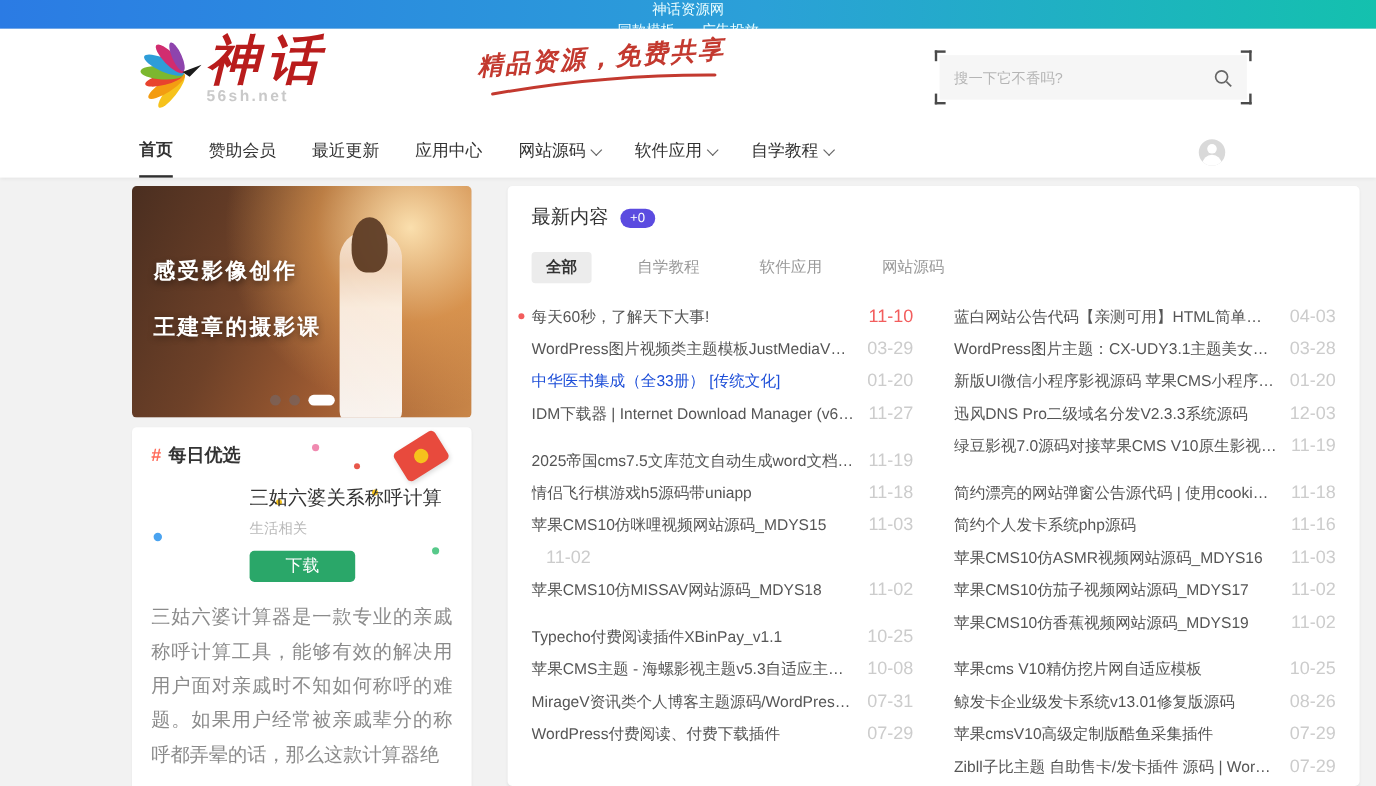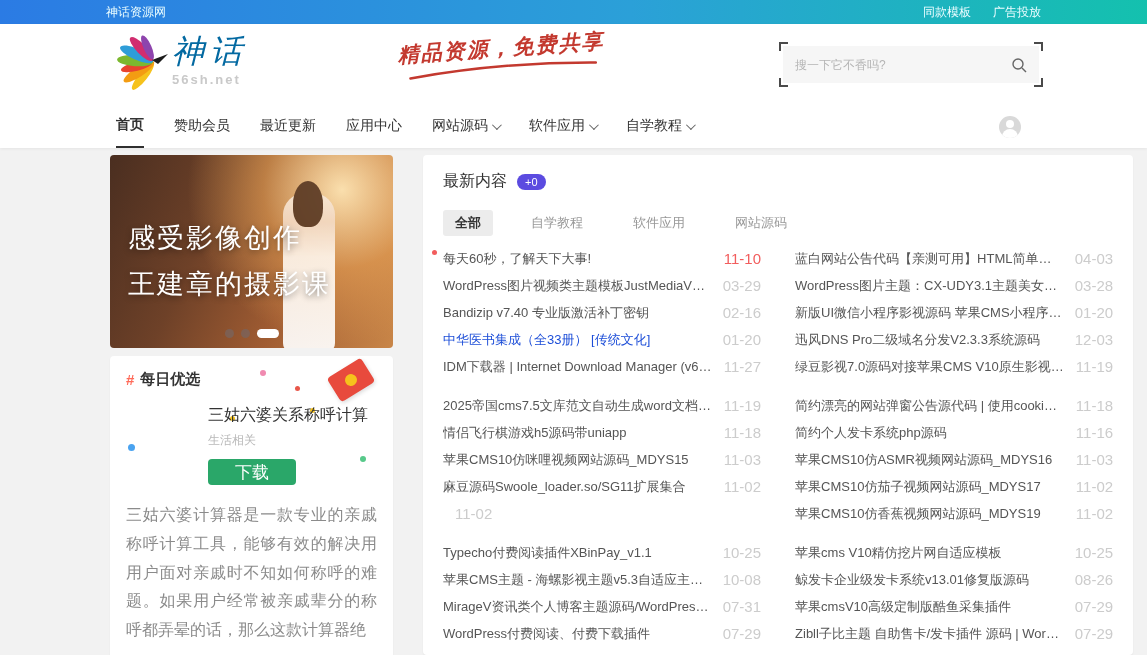--- a/index.html
+++ b/index.html
@@ -2,29 +2,29 @@
 <html><head>
 <meta charset="utf-8">
 <style>
   * { margin:0; padding:0; box-sizing:border-box; }
   body { font-family:"Liberation Sans","DejaVu Sans",sans-serif; background:#e9e9e9; }
   .page { position:relative; width:1147px; height:655px; overflow:hidden; background:#f2f2f2; margin:0 auto; }
   .shell { width:935px; margin:0 auto; position:relative; }
 
   
   .topbar { height:24px; background:linear-gradient(90deg,#2b7be4 0%,#2ba0d8 55%,#14c1ae 100%); color:#fff; font-size:12px; }
-  .topbar .shell { display:flex; justify-content:space-between; align-items:center; height:24px; }
+  .topbar .shell { display:flex; justify-content:space-between; align-items:center; height:24px;flex-direction:column; }
   .topbar-links { display:flex; gap:22px; }
   .topbar a, .topbar span { color:#eafdff; cursor:pointer; }
 
   
   .header { background:#fff; height:124px; position:relative; box-shadow:0 1px 3px rgba(0,0,0,.06); }
   .logo { position:absolute; left:0; top:8px; display:flex; align-items:flex-start; }
   .logo-text { margin-left:4px; }
-  .logo-title { font-family:"DejaVu Serif","Liberation Serif",serif; font-weight:normal; font-style:italic; font-size:32px; color:#0369a1; letter-spacing:6px; line-height:38px; }
+  .logo-title { font-family:"DejaVu Serif","Liberation Serif",serif; font-weight:bold; font-style:italic; font-size:44px; color:#b91c1c; letter-spacing:6px; line-height:38px; }
   .logo-domain { font-size:13px; font-weight:bold; color:#c9c9c9; letter-spacing:2px; margin-top:2px; }
   .slogan-wrap { position:absolute; left:292px; top:10px; transform:rotate(-4deg); text-align:center; }
   .slogan { font-family:"DejaVu Serif","Liberation Serif",serif; font-style:italic; font-weight:bold; font-size:21px; color:#c3392f; letter-spacing:2px; }
   .slogan-swoosh { display:block; margin:2px auto 0; }
 
   .search-box { position:absolute; right:2px; top:22px; width:256px; height:37px; background:#f6f6f6; display:flex; align-items:center; padding:0 12px; }
   .search-box input { flex:1; border:none; outline:none; background:transparent; font-size:12px; color:#555; }
   .search-box input::placeholder { color:#b5b5b5; }
   .corner { position:absolute; width:9px; height:9px; border:2px solid #4a4a4a; }
   .corner.tl { left:-4px; top:-4px;  border-right:none; border-bottom:none; }
@@ -49,53 +49,53 @@
 
   .card { background:#fff; border-radius:4px; box-shadow:0 1px 2px rgba(0,0,0,.05); }
 
   
   .carousel { position:relative; height:193px; border-radius:4px; overflow:hidden;
     background:
       radial-gradient(circle at 82% 18%, rgba(255,230,180,.95) 0%, rgba(240,170,90,.55) 28%, rgba(0,0,0,0) 55%),
       linear-gradient(115deg,#4a2e20 0%,#6e4128 35%,#a05c32 65%,#c98648 100%); }
   .carousel-figure { position:absolute; right:58px; top:38px; width:52px; height:160px; background:linear-gradient(#f8e8d8 0%,#f3d9c2 18%,#fdf4ea 40%,#fff 100%); border-radius:22px 22px 10px 10px; opacity:.92; }
   .carousel-figure::before { content:""; position:absolute; left:10px; top:-12px; width:30px; height:46px; border-radius:50% 50% 40% 40%; background:#5b3a24; }
-  .carousel-title { position:absolute; left:18px; top:60px; color:#fff; font-weight:normal; font-size:27px; letter-spacing:2px; line-height:46px; text-shadow:0 2px 6px rgba(0,0,0,.45); }
+  .carousel-title { position:absolute; left:18px; top:48px; color:#fff; font-weight:bold; font-size:18px; letter-spacing:2px; line-height:46px; text-shadow:0 2px 6px rgba(0,0,0,.45); }
   .dots { position:absolute; left:50%; transform:translateX(-50%); bottom:10px; display:flex; gap:7px; align-items:center; }
   .dot { width:9px; height:9px; border-radius:5px; background:rgba(120,100,95,.75); cursor:pointer; }
   .dot.active { width:22px; background:#fff; }
 
   
   .daily { margin-top:8px; position:relative; padding:14px 16px 16px; overflow:hidden; }
   .sec-head { font-size:15px; color:#333; font-weight:bold; display:flex; align-items:center; gap:6px; }
   .hash { color:#ff6b5a; font-weight:bold; font-size:15px; }
   .daily-body { margin:16px 0 0 82px; position:relative; z-index:2; }
   .daily-title { font-size:16px; color:#333; }
   .daily-cat { font-size:12px; color:#b9b9b9; margin-top:6px; }
-  .btn-download { margin-top:10px; width:88px; height:26px; background:#2aa769; color:#fff; border:none; border-radius:4px; font-size:17px; cursor:pointer; }
+  .btn-download { margin-top:10px; width:88px; height:26px; background:#2aa769; color:#fff; border:none; border-radius:4px; font-size:14px; cursor:pointer; }
   .daily-desc { margin-top:16px; font-size:16px; color:#8b8b8b; line-height:1.8; text-align:justify; position:relative; z-index:2; }
   .envelope { position:absolute; right:22px; top:10px; width:40px; height:28px; background:#e84a3d; border-radius:4px; transform:rotate(-32deg); box-shadow:0 2px 4px rgba(0,0,0,.15); }
   .envelope::before { content:""; position:absolute; left:14px; top:8px; width:12px; height:12px; border-radius:50%; background:#f6c21c; }
   .confetti { position:absolute; border-radius:50%; z-index:1; }
 
   
   .hot { margin-top:14px; padding:14px 16px 20px; }
 
   
   .latest { padding:16px 20px; height:500px; overflow:hidden; }
   .latest-head { display:flex; align-items:center; }
   .latest-title { font-size:16px; font-weight:normal; color:#333; }
   .badge { margin-left:10px; background:#5b4be0; color:#fff; font-size:11px; padding:2px 8px; border-radius:10px; }
   .latest-hint { margin-left:auto; font-size:12px; color:#ccc; }
   .tabs { display:flex; gap:26px; margin-top:18px; align-items:center; }
   .tab { font-size:13px; color:#999; padding:4px 12px; border-radius:3px; cursor:pointer; }
   .tab.active { background:#ececec; color:#333; font-weight:bold; }
   .list-wrap { display:flex; gap:34px; margin-top:14px; }
   .list-col { flex:1; min-width:0; }
-  .row { display:flex; align-items:flex-start; height:27px; cursor:pointer; position:relative; }
+  .row { display:flex; align-items:center; height:27px; cursor:pointer; position:relative; }
   .row.gap { margin-top:12px; }
   .bullet { width:5px; height:5px; border-radius:50%; background:#f25d5d; position:absolute; left:-11px; flex:none; }
   .row-title { flex:1; min-width:0; font-size:13px; color:#555; white-space:nowrap; overflow:hidden; text-overflow:ellipsis; }
   .row-title.link { color:#1d4ed8; }
   .row-date { font-size:15px; color:#ccc; margin-left:12px; flex:none; }
   .row-date.red { color:#f25d5d; }
 </style>
 </head>
 <body>
 
@@ -279,25 +279,20 @@
                   <span class="row-title">每天60秒，了解天下大事!</span>
                   <span class="row-date red">11-10</span>
                 </div>
 
                 <div class="row">
 
                   <span class="row-title">WordPress图片视频类主题模板JustMediaV2.7....</span>
                   <span class="row-date">03-29</span>
                 </div>
 
-                <div class="row">
-
-                  <span class="row-title">Bandizip v7.40 专业版激活补丁密钥</span>
-                  <span class="row-date">02-16</span>
-                </div>
 
                 <div class="row">
 
                   <span class="row-title link">中华医书集成（全33册） [传统文化]</span>
                   <span class="row-date">01-20</span>
                 </div>
 
                 <div class="row">
 
                   <span class="row-title">IDM下载器 | Internet Download Manager (v6....</span>
@@ -317,26 +312,26 @@
                 </div>
 
                 <div class="row">
 
                   <span class="row-title">苹果CMS10仿咪哩视频网站源码_MDYS15</span>
                   <span class="row-date">11-03</span>
                 </div>
 
                 <div class="row">
 
-                  <span class="row-title">麻豆源码Swoole_loader.so/SG11扩展集合</span>
                   <span class="row-date">11-02</span>
                 </div>
 
                 <div class="row">
 
+                  <span class="row-title">苹果CMS10仿MISSAV网站源码_MDYS18</span>
                   <span class="row-date">11-02</span>
                 </div>
 
                 <div class="row gap">
 
                   <span class="row-title">Typecho付费阅读插件XBinPay_v1.1</span>
                   <span class="row-date">10-25</span>
                 </div>
 
                 <div class="row">

